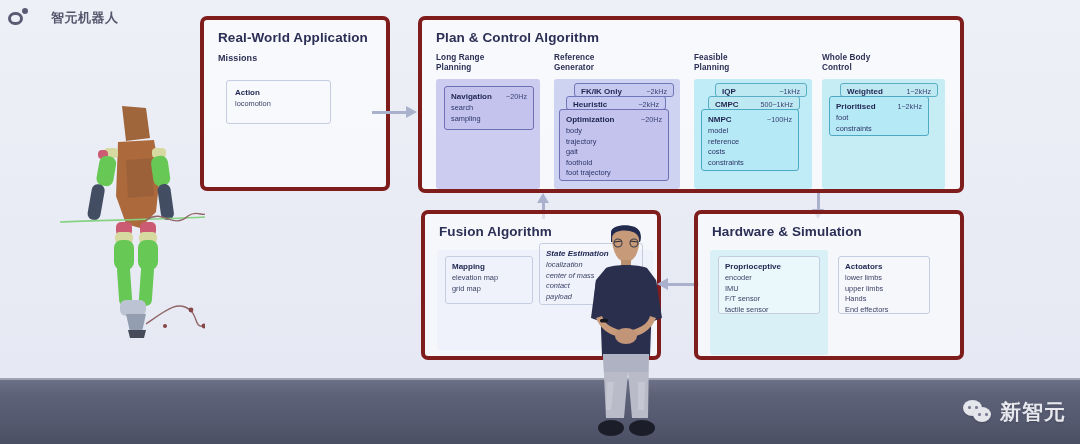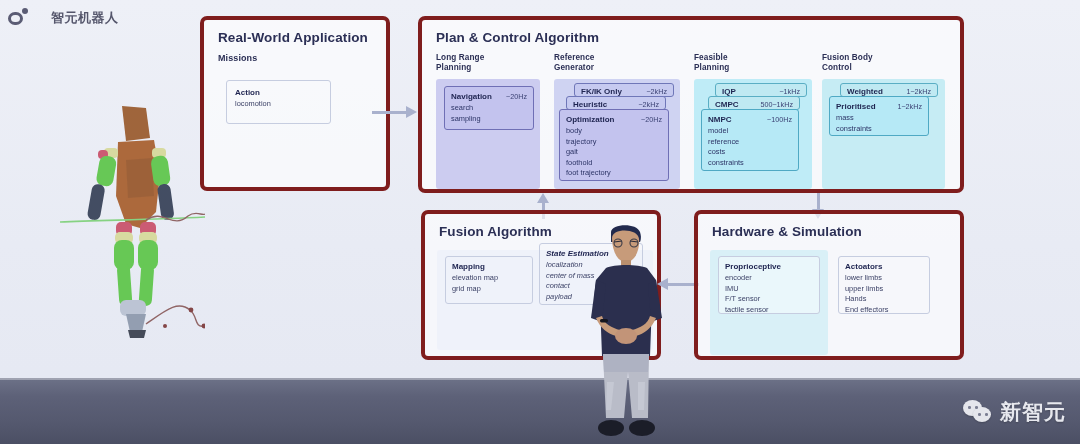--- a/index.html
+++ b/index.html
@@ -249,36 +249,36 @@
         <span>NMPC</span>
         <span class="hz">~100Hz</span>
       </div>
       <div class="li">model</div>
       <div class="li">reference</div>
       <div class="li">costs</div>
       <div class="li">constraints</div>
     </div>
 
     <div class="sub" style="left:400px; top:33px;">
-      <div>Fusion Body</div>
+      <div>Whole Body</div>
       <div>Control</div>
     </div>
     <div class="col cyan2" style="left:400px; top:59px; width:123px; height:110px;"></div>
     <div class="card c2" style="left:418px; top:63px; width:98px; height:14px; padding:2px 6px;">
       <div class="hd">
         <span>Weighted</span>
         <span class="hz">1~2kHz</span>
       </div>
     </div>
     <div class="card c" style="left:407px; top:76px; width:100px; height:40px;">
       <div class="hd">
         <span>Prioritised</span>
         <span class="hz">1~2kHz</span>
       </div>
-      <div class="li">mass</div>
+      <div class="li">foot</div>
       <div class="li">constraints</div>
     </div>
   </div>
 
   <div class="arrow" style="left:340px; top:187px; width:14px; height:26px;">
     <div class="shaft" style="left:5.5px; top:8px; width:3px; height:18px;"></div>
     <div class="head" style="left:0.5px; top:0px; border-left:6.5px solid transparent; border-right:6.5px solid transparent; border-bottom:10px solid #a9b1cd;"></div>
   </div>
 
   <div class="arrow" style="left:615px; top:187px; width:14px; height:26px;">

